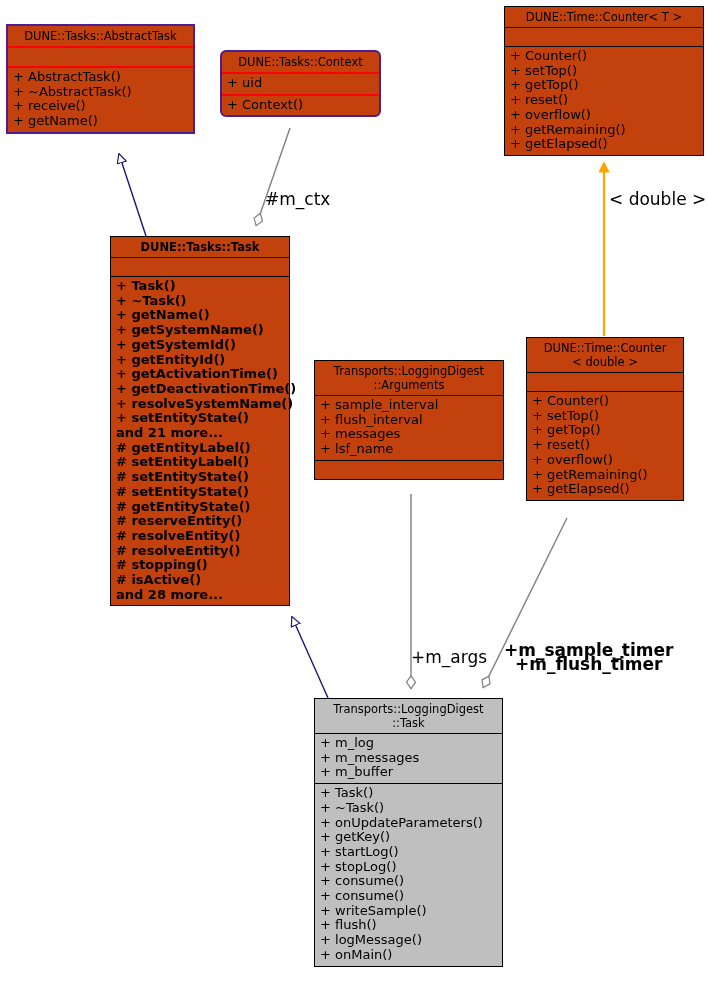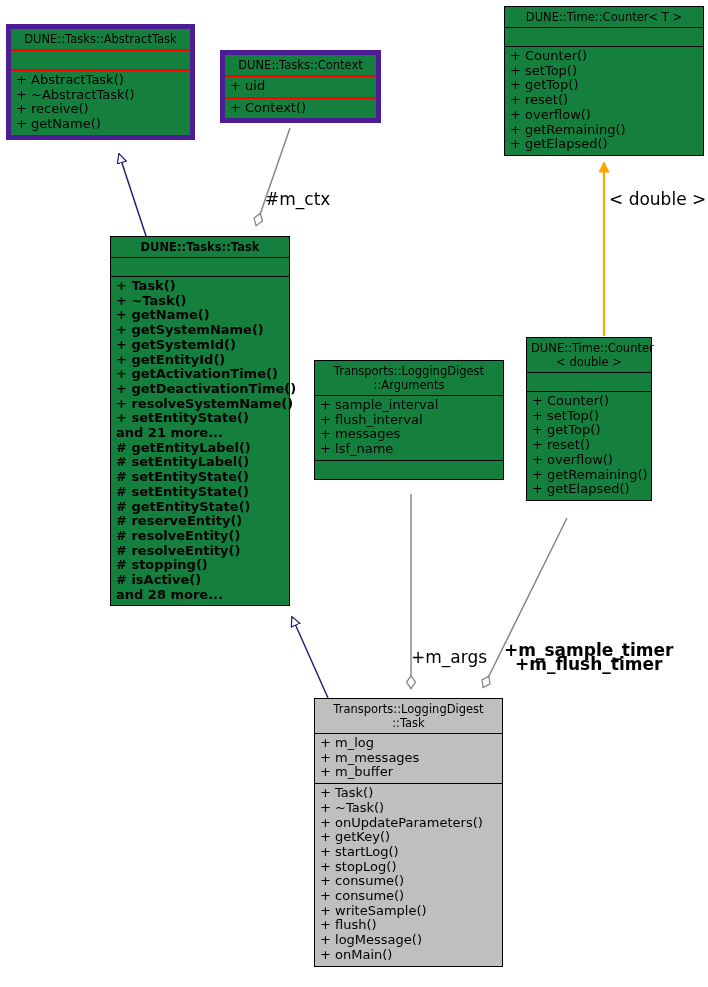--- a/index.html
+++ b/index.html
@@ -19,26 +19,26 @@
     position: absolute;
     left: 0;
     top: 0;
     width: 708px;
     height: 987px;
     pointer-events: none;
   }
   .uml-box {
     position: absolute;
     box-sizing: border-box;
-    background: #15803d;
+    background: #c2410c;
     border: 1px solid #000000;
     z-index: 5;
   }
   .uml-box.red {
-    border: 5px solid #4c1d95;
+    border: 2px solid #4c1d95;
   }
   .uml-box.shaded {
     background: #bfbfbf;
     border: 1px solid #000000;
   }
   .uml-title {
     text-align: center;
     font-size: 11.5px;
     color: #000000;
     line-height: 14px;
@@ -124,21 +124,21 @@
     <div class="uml-section empty"></div>
     <div class="uml-sep"></div>
     <div class="uml-section">
       <div class="uml-row">+ AbstractTask()</div>
       <div class="uml-row">+ ~AbstractTask()</div>
       <div class="uml-row">+ receive()</div>
       <div class="uml-row">+ getName()</div>
     </div>
   </div>
 
-  <div class="uml-box red" style="left:220px; top:50px; width:161px;">
+  <div class="uml-box red" style="left:220px; top:50px; width:161px;border-radius:6px;">
     <div class="uml-title">DUNE::Tasks::Context</div>
     <div class="uml-sep"></div>
     <div class="uml-section">
       <div class="uml-row">+ uid</div>
     </div>
     <div class="uml-sep"></div>
     <div class="uml-section">
       <div class="uml-row">+ Context()</div>
     </div>
   </div>
@@ -197,21 +197,21 @@
     <div class="uml-section">
       <div class="uml-row">+ sample_interval</div>
       <div class="uml-row">+ flush_interval</div>
       <div class="uml-row">+ messages</div>
       <div class="uml-row">+ lsf_name</div>
     </div>
     <div class="uml-sep"></div>
     <div class="uml-section empty"></div>
   </div>
 
-  <div class="uml-box" style="left:526px; top:337px; width:126px;">
+  <div class="uml-box" style="left:526px; top:337px; width:158px;">
     <div class="uml-title">DUNE::Time::Counter
 &lt; double &gt;</div>
     <div class="uml-sep"></div>
     <div class="uml-section empty"></div>
     <div class="uml-sep"></div>
     <div class="uml-section">
       <div class="uml-row">+ Counter()</div>
       <div class="uml-row">+ setTop()</div>
       <div class="uml-row">+ getTop()</div>
       <div class="uml-row">+ reset()</div>

